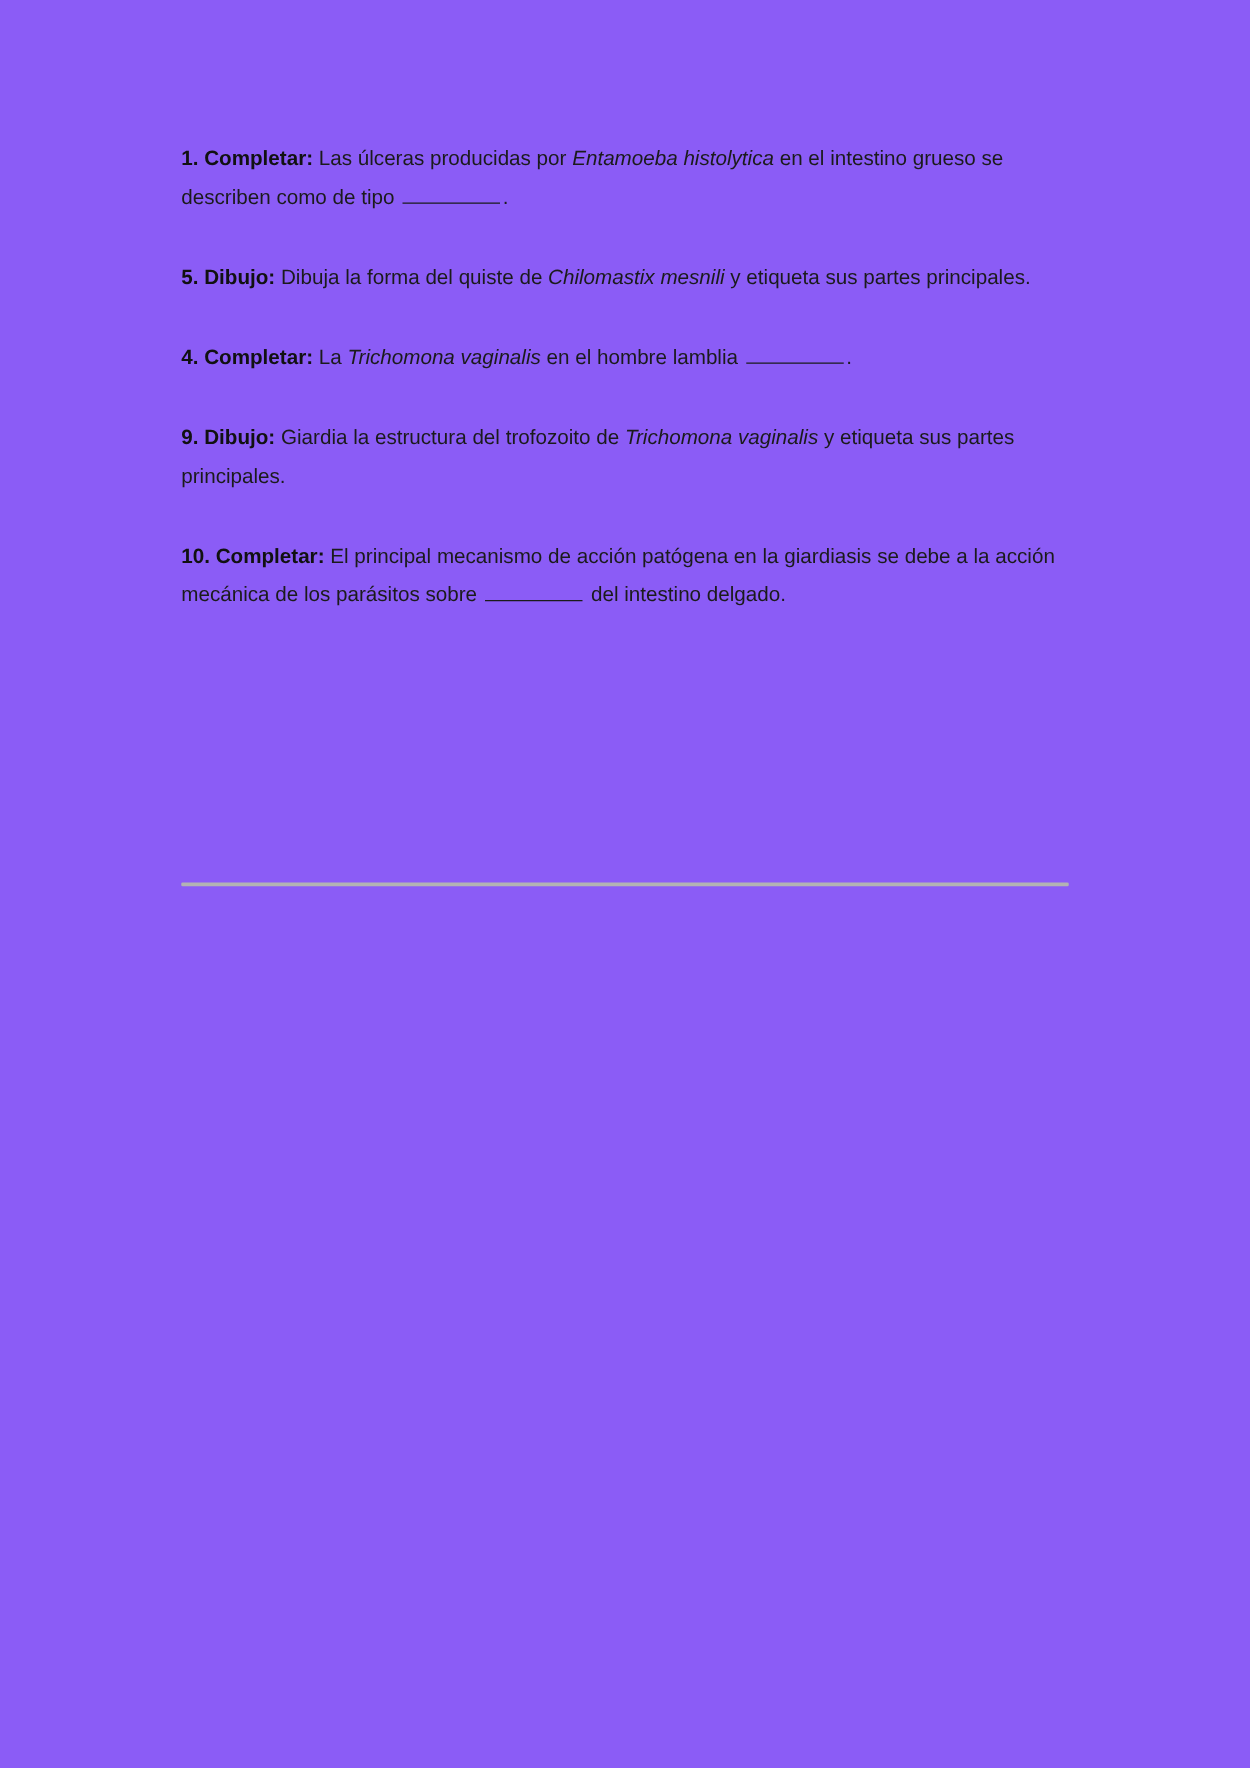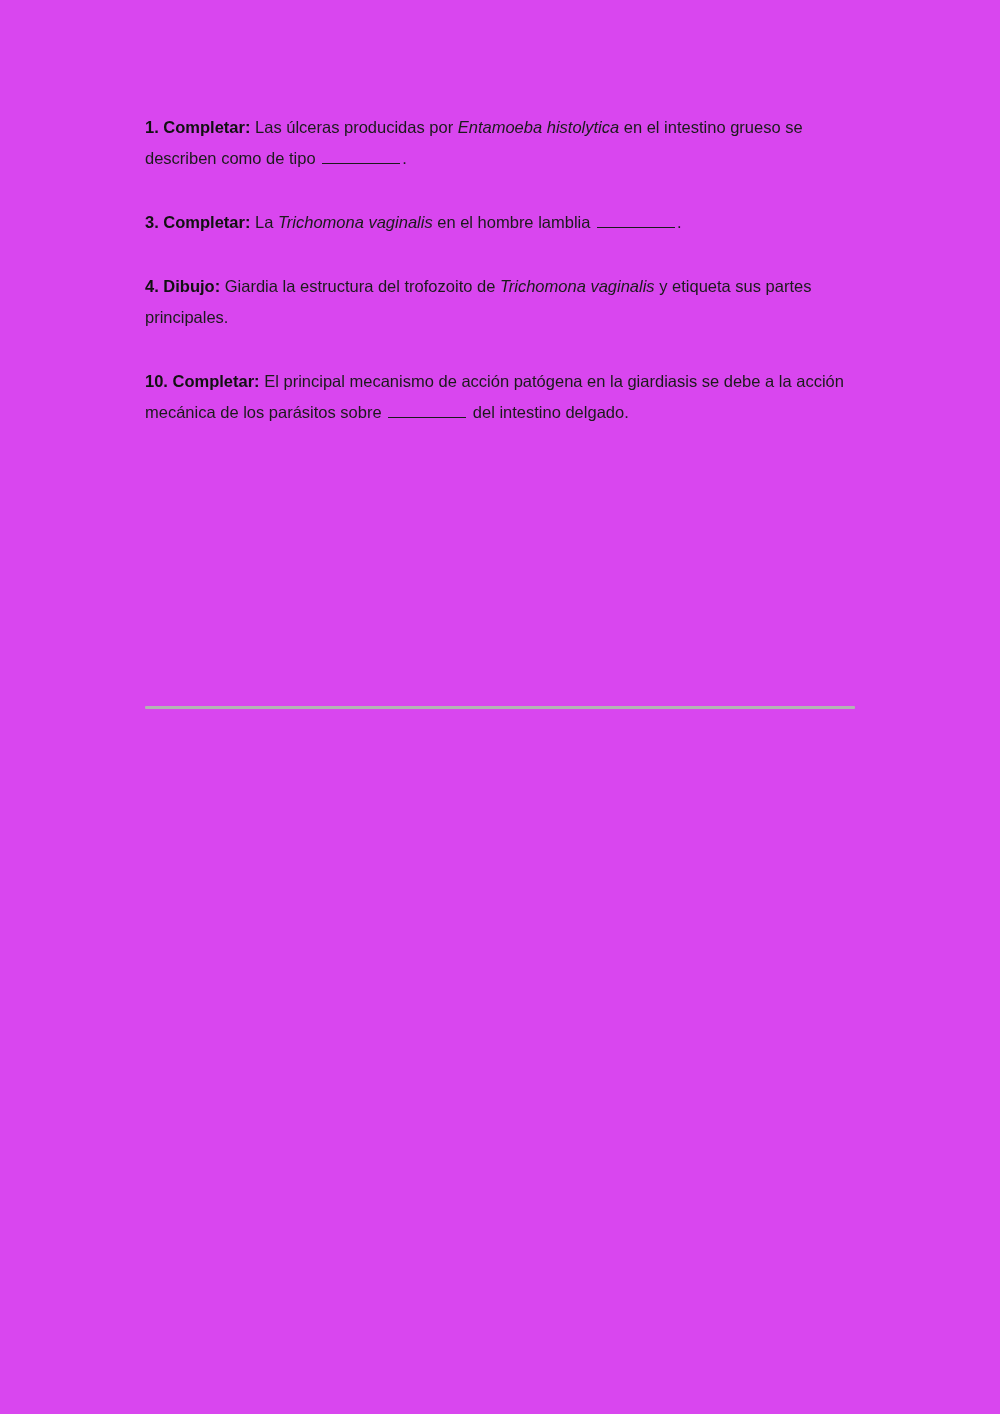--- a/index.html
+++ b/index.html
@@ -12,21 +12,21 @@
     background: #ffffff;
     font-family: "Liberation Sans", sans-serif;
     color: #1a1a1a;
     position: relative;
     overflow: hidden;
   }
 
   .page {
     position: absolute;
     inset: 0;
-    background: #d946ef;
+    background: #8b5cf6;
   }
 
   
   .worksheet {
     position: absolute;
     left: 145px;
     top: 112px;
     width: 710px;
   }
 
@@ -80,22 +80,23 @@
     height: 84px;
   }
 </style>
 </head>
 <body>
 
 <div class="page">
 
   <div class="worksheet">
       <p class="question"><span class="q-label">1. Completar:</span> <span>Las úlceras producidas por </span><span class="sp">Entamoeba histolytica</span><span> en el intestino grueso se describen como de tipo </span><span class="blank"></span><span>.</span></p>
-      <p class="question"><span class="q-label">3. Completar:</span> <span>La </span><span class="sp">Trichomona vaginalis</span><span> en el hombre lamblia </span><span class="blank"></span><span>.</span></p>
-      <p class="question"><span class="q-label">4. Dibujo:</span> <span>Giardia la estructura del trofozoito de </span><span class="sp">Trichomona vaginalis</span><span> y etiqueta sus partes principales.</span></p>
+      <p class="question"><span class="q-label">5. Dibujo:</span> <span>Dibuja la forma del quiste de </span><span class="sp">Chilomastix mesnili</span><span> y etiqueta sus partes principales.</span></p>
+      <p class="question"><span class="q-label">4. Completar:</span> <span>La </span><span class="sp">Trichomona vaginalis</span><span> en el hombre lamblia </span><span class="blank"></span><span>.</span></p>
+      <p class="question"><span class="q-label">9. Dibujo:</span> <span>Giardia la estructura del trofozoito de </span><span class="sp">Trichomona vaginalis</span><span> y etiqueta sus partes principales.</span></p>
       <p class="question"><span class="q-label">10. Completar:</span> <span>El principal mecanismo de acción patógena en la giardiasis se debe a la acción mecánica de los parásitos sobre </span><span class="blank"></span><span> del intestino delgado.</span></p>
     </div>
 
   <div class="divider"></div>
 
   <div class="footer">
 
     
 
     

